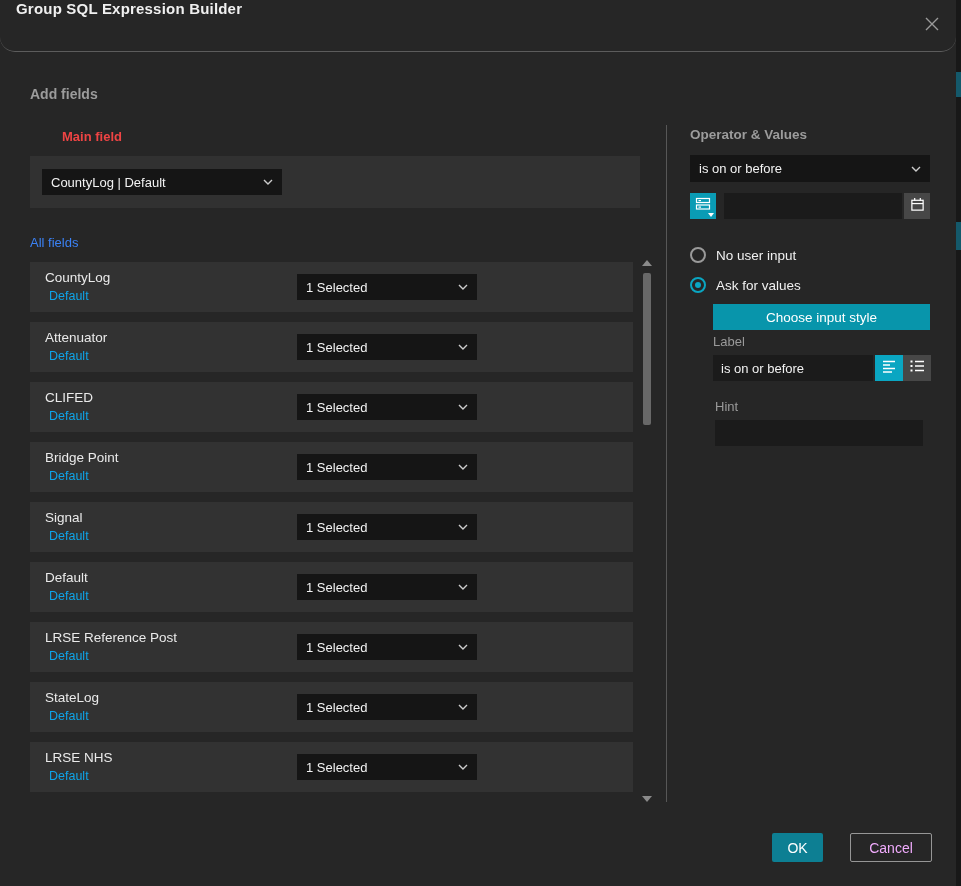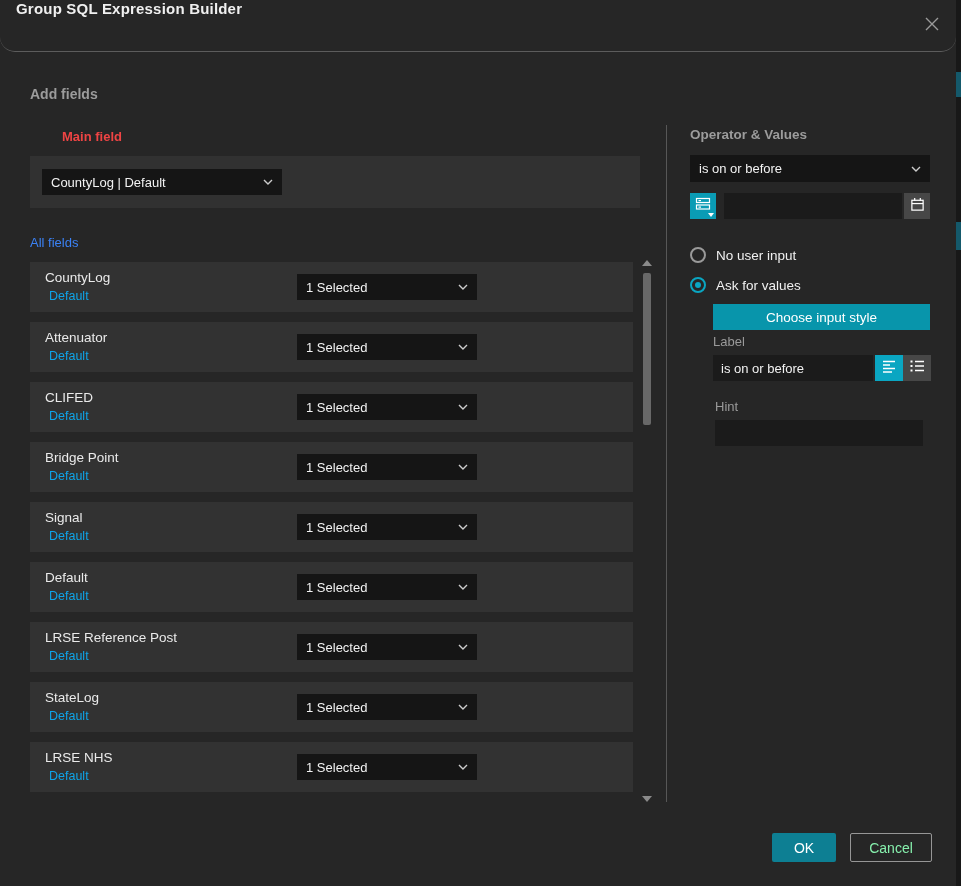--- a/index.html
+++ b/index.html
@@ -78,25 +78,25 @@
   .lbl-label { position:absolute; left:713px; top:334px; font-size:13px; color:#9a9a9a; }
   .label-row { position:absolute; left:713px; top:355px; width:218px; height:26px; display:flex; }
   .label-input-wrap { width:160px; background:#1b1b1b; flex:none; }
   .style-btn { width:28px; height:26px; display:flex; align-items:center; justify-content:center; cursor:pointer; }
   .style-btn.active { background:#0aa6c2; margin-left:2px; }
   .style-btn.idle { background:#474747; }
   .hint-label { position:absolute; left:715px; top:399px; font-size:13px; color:#9a9a9a; }
   .hint-wrap { position:absolute; left:715px; top:420px; width:208px; height:26px; background:#1b1b1b; }
 
   
-  .ok-btn { position:absolute; left:772px; top:833px; width:64px; height:29px; background:#0d7f93;
+  .ok-btn { position:absolute; left:772px; top:833px; width:51px; height:29px; background:#0d7f93;
     color:#ffffff; font-size:14px; border:none; border-radius:2px; cursor:pointer;
     display:flex; align-items:center; justify-content:center; font-family:inherit; }
   .cancel-btn { position:absolute; left:850px; top:833px; width:82px; height:29px; background:transparent;
-    color:#86efac; font-size:14px; border:1px solid #969696; border-radius:2px; cursor:pointer;
+    color:#f0abfc; font-size:14px; border:1px solid #969696; border-radius:2px; cursor:pointer;
     display:flex; align-items:center; justify-content:center; font-family:inherit; }
 
   
   .edge-strip { position:absolute; right:0; top:0; width:5px; height:886px; background:#181818; }
   .edge-teal { position:absolute; right:0; width:5px; background:#14596b; }
   .edge-teal.t1 { top:72px; height:25px; }
   .edge-teal.t2 { top:222px; height:28px; }
 </style>
 </head>
 <body>

